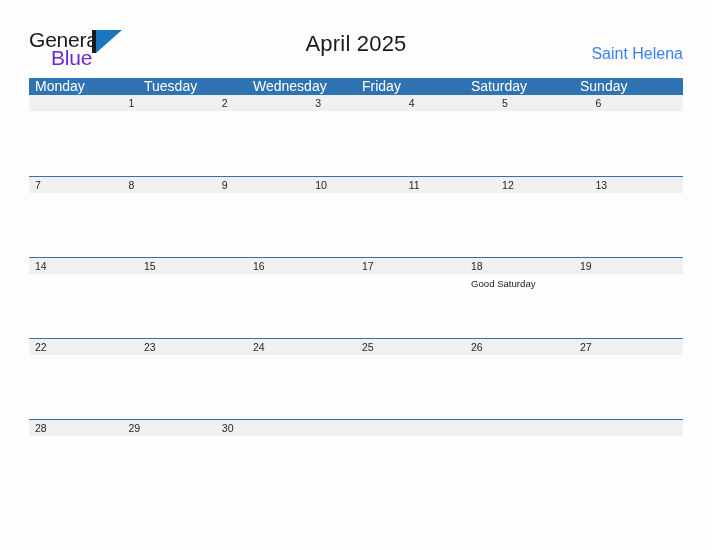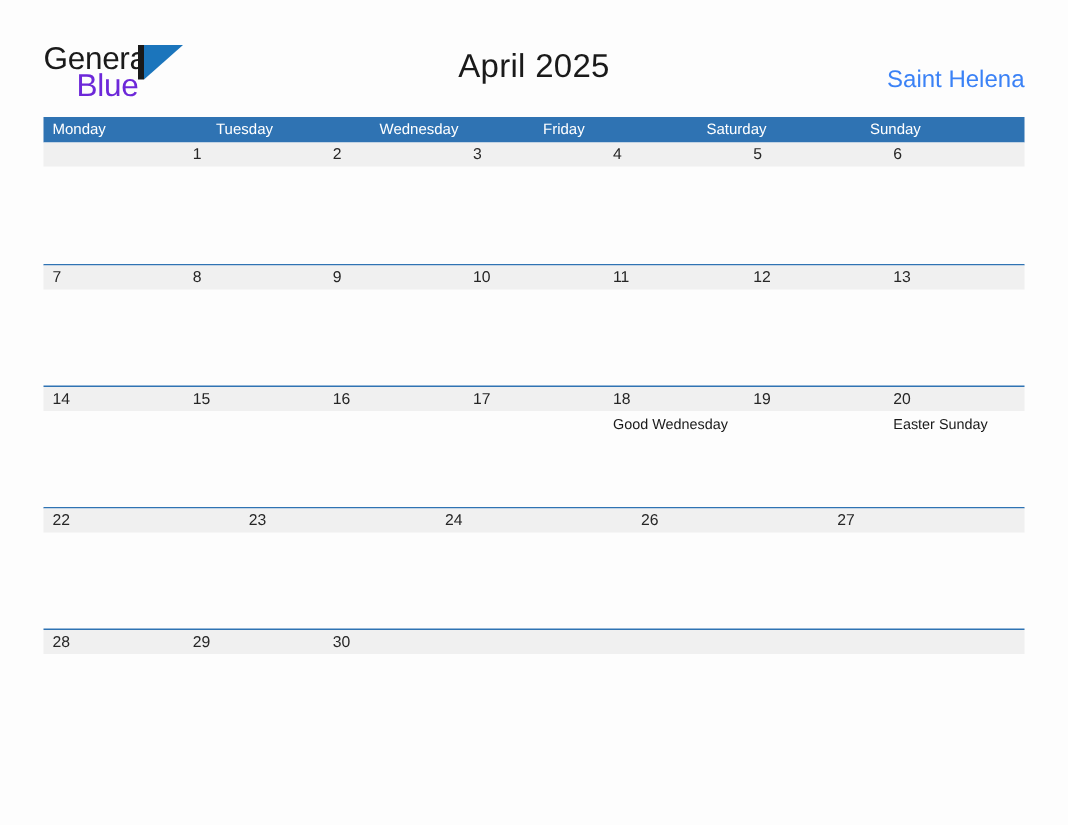--- a/index.html
+++ b/index.html
@@ -116,21 +116,21 @@
     display: flex;
     width: 654px;
     height: 17px;
     background: #2f73b3;
   }
   .weekday-cell {
     flex: 1 1 0;
     box-sizing: border-box;
     padding-left: 6px;
     color: #ffffff;
-    font-size: 10px;
+    font-size: 14px;
     line-height: 17px;
     font-family: "Liberation Sans", sans-serif;
     white-space: nowrap;
     overflow: hidden;
   }
 
   .week-row {
     position: relative;
     width: 654px;
     height: 81px;
@@ -279,47 +279,44 @@
             </div>
             <div class="day-cell">
               <div class="day-number">16</div>
             </div>
             <div class="day-cell">
               <div class="day-number">17</div>
             </div>
             <div class="day-cell">
               <div class="day-number">18</div>
               <div class="day-events">
-                <div class="event">Good Wednesday</div>
+                <div class="event">Good Saturday</div>
               </div>
             </div>
             <div class="day-cell">
               <div class="day-number">19</div>
             </div>
-            <div class="day-cell">
-              <div class="day-number">20</div>
-              <div class="day-events">
-                <div class="event">Easter Sunday</div>
-              </div>
-            </div>
           </div>
         </div>
         <div class="week-row">
           <div class="week-band"></div>
           <div class="week-cells">
             <div class="day-cell">
               <div class="day-number">22</div>
             </div>
             <div class="day-cell">
               <div class="day-number">23</div>
             </div>
             <div class="day-cell">
               <div class="day-number">24</div>
             </div>
             <div class="day-cell">
+              <div class="day-number">25</div>
+            </div>
+            <div class="day-cell">
               <div class="day-number">26</div>
             </div>
             <div class="day-cell">
               <div class="day-number">27</div>
             </div>
           </div>
         </div>
         <div class="week-row">
           <div class="week-band"></div>
           <div class="week-cells">

